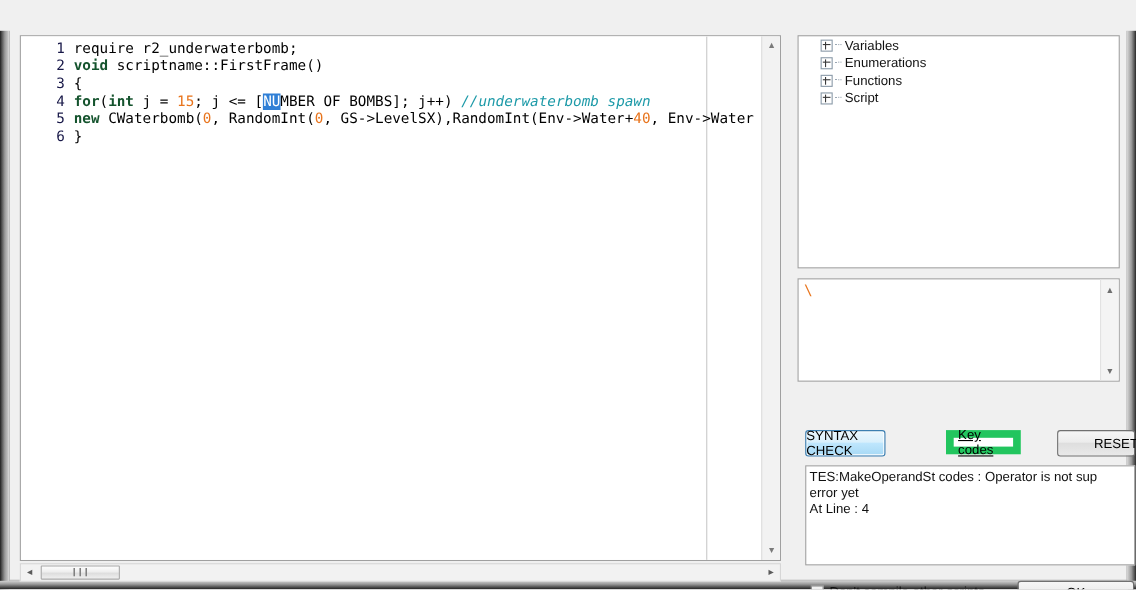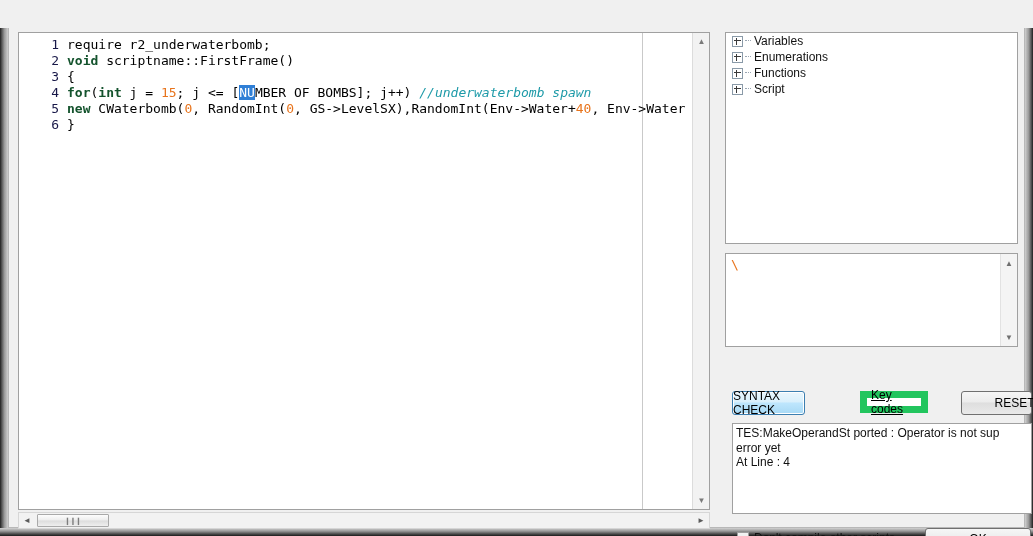--- a/index.html
+++ b/index.html
@@ -237,21 +237,21 @@
     height: 212px;
     background: #ffffff;
     border: 1px solid #a0a0a0;
     box-sizing: border-box;
     overflow: hidden;
   }
   .tree-item {
     display: flex;
     align-items: center;
     height: 16px;
-    padding-left: 6px;
+    padding-left: 20px;
     font-size: 12px;
     color: #111111;
   }
   .tree-plus {
     width: 9px; height: 9px;
     border: 1px solid #8a9aa8;
     background: #ffffff;
     position: relative;
     flex: 0 0 auto;
     margin-right: 2px;
@@ -441,21 +441,21 @@
         <div class="arrow down">▼</div>
       </div>
     </div>
 
     <div class="btn btn-syntax focused">SYNTAX CHECK</div>
     <div class="btn btn-keycodes">Key codes</div>
     <div class="btn btn-reset">RESET</div>
 
     <div class="output-panel">
       <div id="output-list">
-          <div class="output-line">TES:MakeOperandSt ported : Operator is not sup</div>
+          <div class="output-line">TES:MakeOperandSt codes : Operator is not sup</div>
           <div class="output-line">error yet</div>
           <div class="output-line">At Line : 4</div>
         </div>
     </div>
 
     <div class="checkrow">
       <div class="checkbox"></div>
       <span class="checklabel">Don't compile other scripts</span>
     </div>
 

